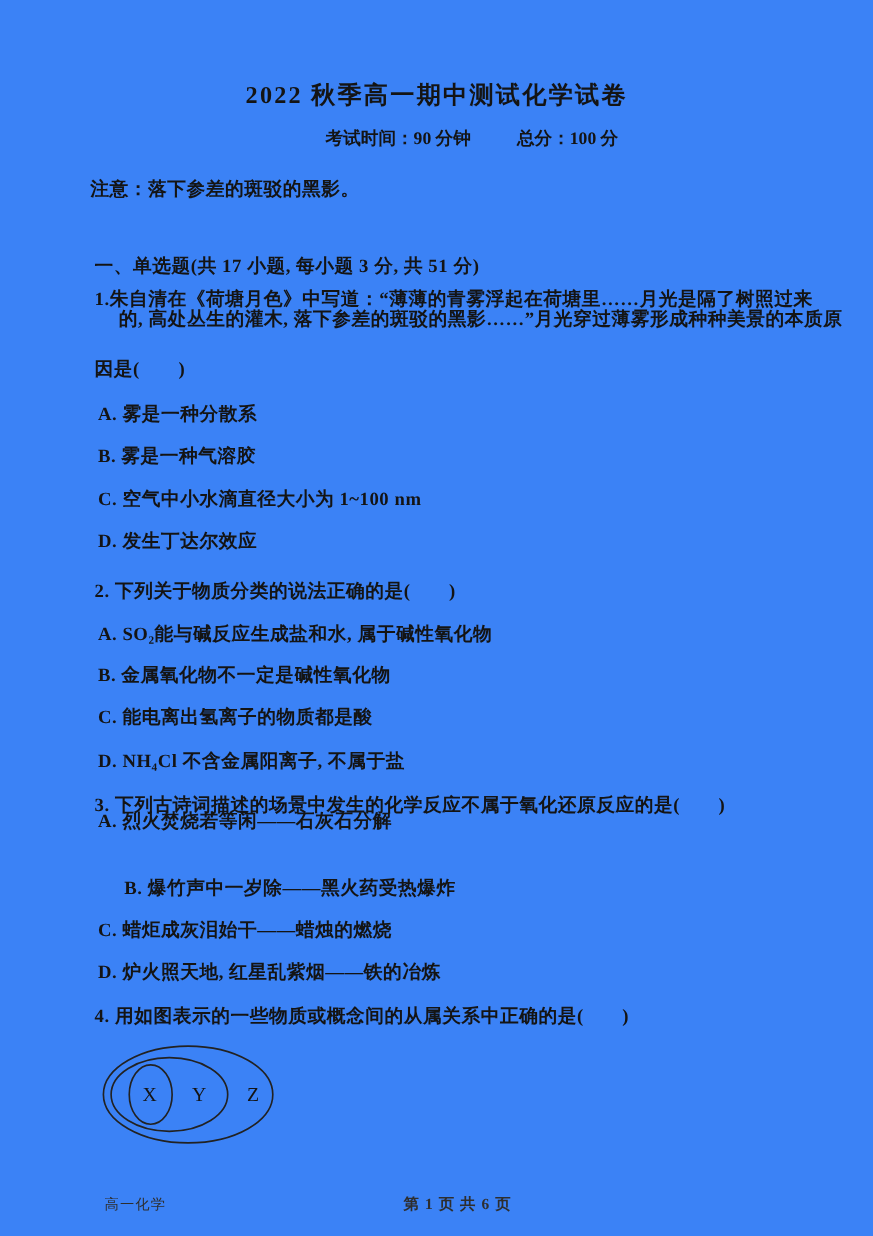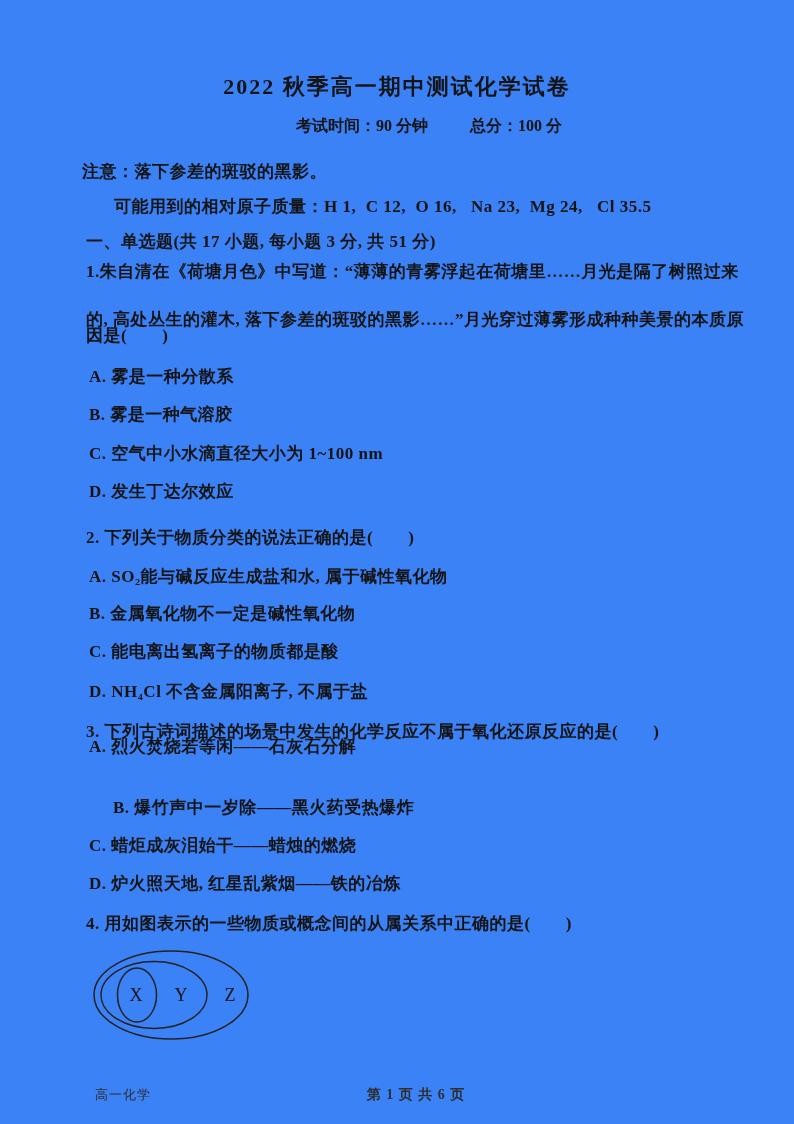--- a/index.html
+++ b/index.html
@@ -91,26 +91,25 @@
 <body>
 
 <div class="page">
 
   <div class="title">2022 秋季高一期中测试化学试卷</div>
 
   <div class="subtitle"><span>考试时间：90 分钟</span><span class="gap"></span><span>总分：100 分</span></div>
 
   <div class="ln" style="top:161px; left:82px;">注意：落下参差的斑驳的黑影。</div>
 
-  <div class="ln" style="top:196px; left:114px;">可能用到的相对原子质量：H 1,  C 12,  O 16,   Na 23,  Mg 24,   Cl 35.5</div>
 
   <div class="ln" style="top:231px;">一、单选题(共 17 小题, 每小题 3 分, 共 51 分)</div>
 
   <div class="ln" style="top:261px;font-family:Liberation Serif, serif;">1.朱自清在《荷塘月色》中写道：“薄薄的青雾浮起在荷塘里……月光是隔了树照过来</div>
-  <div class="ln" style="top:309px;">的, 高处丛生的灌木, 落下参差的斑驳的黑影……”月光穿过薄雾形成种种美景的本质原</div>
+  <div class="ln" style="top:279px;margin-left:22px;">的, 高处丛生的灌木, 落下参差的斑驳的黑影……”月光穿过薄雾形成种种美景的本质原</div>
   <div class="ln" style="top:325px;">因是(　　)</div>
   <div class="ln opt" style="top:366px;">A. 雾是一种分散系</div>
   <div class="ln opt" style="top:404px;">B. 雾是一种气溶胶</div>
   <div class="ln opt" style="top:443px;">C. 空气中小水滴直径大小为 1~100 nm</div>
   <div class="ln opt" style="top:481px;">D. 发生丁达尔效应</div>
 
   <div class="ln" style="top:527px;">2. 下列关于物质分类的说法正确的是(　　)</div>
   <div class="ln opt" style="top:603px;">B. 金属氧化物不一定是碱性氧化物</div>
   <div class="ln opt" style="top:566px;">A. SO₂能与碱反应生成盐和水, 属于碱性氧化物</div>
   <div class="ln opt" style="top:641px;">C. 能电离出氢离子的物质都是酸</div>

